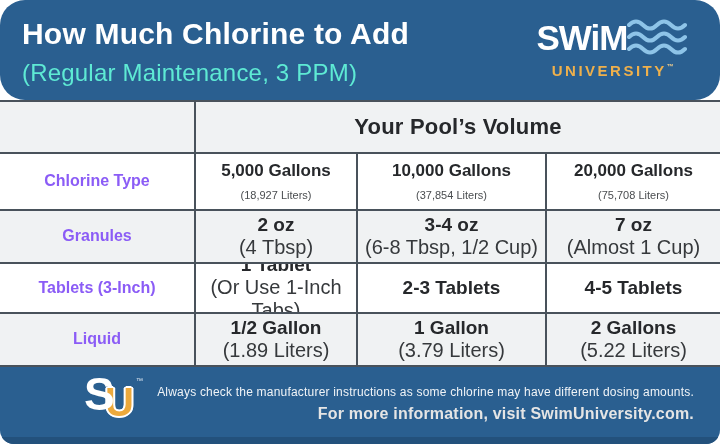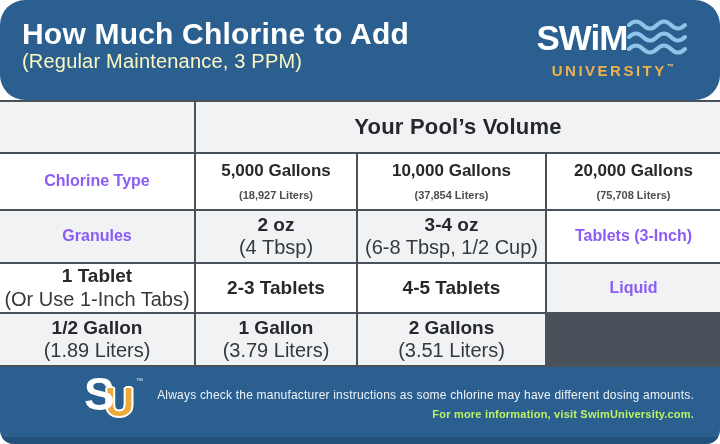--- a/index.html
+++ b/index.html
@@ -5,21 +5,21 @@
   html,body{margin:0;padding:0;background:#ffffff;}
   .card{
     position:relative;width:720px;height:444px;border-radius:14px;overflow:hidden;
     background:#ffffff;font-family:"Liberation Sans",sans-serif;
     -webkit-font-smoothing:antialiased;
   }
   
   .top{position:absolute;top:0;left:0;width:720px;height:100px;background:#2a5f90;border-radius:25px;}
   .h-text{position:absolute;left:22px;top:17px;color:#ffffff;}
   .h-title{font-size:30px;font-weight:800;letter-spacing:.2px;line-height:1.1;color:#fff;}
-  .h-sub{font-size:20px;font-weight:400;color:#fef9c3;margin-top:0;letter-spacing:.2px;}
+  .h-sub{font-size:24px;font-weight:400;color:#5eead4;margin-top:9px;letter-spacing:.2px;}
   .logo{position:absolute;right:22px;top:12px;width:168px;height:76px;text-align:center;}
   .logo-row{display:flex;align-items:center;justify-content:center;gap:0;}
   .logo-word{font-size:35px;font-weight:800;color:#ffffff;letter-spacing:-1px;line-height:1;}
   .logo-waves{margin-top:6px;}
   .logo-sub{font-size:15px;font-weight:800;color:#eeb04c;letter-spacing:2.5px;margin-top:1px;line-height:1;}
   .logo-tm{font-size:7px;color:#f3cf8e;vertical-align:top;}
   
   .grid{
     position:absolute;top:100px;left:0;width:720px;height:267px;
     display:grid;box-sizing:border-box;
@@ -30,34 +30,34 @@
   }
   .cell{
     background:#ffffff;display:flex;flex-direction:column;justify-content:center;
     align-items:center;text-align:center;line-height:1.15;overflow:hidden;
   }
   .cell.alt{background:#f0f2f3;}
   .vol-span{grid-column:2 / 5;}
   .vol-title{font-size:22px;font-weight:800;color:#26282b;letter-spacing:.2px;}
   .rowlabel{font-size:16px;font-weight:700;color:#8b5cf6;}
   .colmain{font-size:17px;font-weight:800;color:#26282b;}
-  .colsub{font-size:11px;font-weight:700;color:#4a4d50;margin-top:8px;}
+  .colsub{font-size:11px;font-weight:400;color:#4a4d50;margin-top:8px;}
   .cmain{font-size:19px;font-weight:800;color:#26282b;}
   .csub{font-size:20px;font-weight:400;color:#36393c;margin-top:1px;}
   
   .footer{
     position:absolute;top:367px;left:0;width:720px;height:77px;background:#2a5f90;
     box-shadow:inset 0 -7px 0 #23517c;
   }
   .f-text{
     position:absolute;right:26px;top:50%;transform:translateY(-56%);
     text-align:right;color:#ffffff;
   }
   .f-note{font-size:12px;font-weight:400;color:rgba(255,255,255,.93);letter-spacing:.2px;}
-  .f-cta{font-size:11px;font-weight:800;color:#bef264;margin-top:6px;letter-spacing:.2px;}
+  .f-cta{font-size:16px;font-weight:800;color:#e5e5e5;margin-top:6px;letter-spacing:.2px;}
   .su{position:absolute;left:84px;top:6px;width:60px;height:60px;}
   .su-s{position:absolute;left:0;top:-2px;font-size:46px;font-weight:800;color:#ffffff;z-index:2;line-height:1;}
   .su-u{
     position:absolute;left:21px;top:9px;font-size:40px;font-weight:800;color:#eca93c;z-index:1;line-height:1;
     text-shadow:-2px 0 #fff,2px 0 #fff,0 -2px #fff,0 2px #fff,-1.4px -1.4px #fff,1.4px -1.4px #fff,-1.4px 1.4px #fff,1.4px 1.4px #fff;
   }
   .su-tm{position:absolute;left:52px;top:4px;font-size:7px;color:#dfe9f2;z-index:3;}
 </style>
 </head>
 <body>
@@ -111,20 +111,24 @@
       <div class="rowlabel">Granules</div>
     </div>
     <div class="cell alt">
       <div class="cmain">2 oz</div>
       <div class="csub">(4 Tbsp)</div>
     </div>
     <div class="cell alt">
       <div class="cmain">3-4 oz</div>
       <div class="csub">(6-8 Tbsp, 1/2 Cup)</div>
     </div>
+    <div class="cell alt">
+      <div class="cmain">7 oz</div>
+      <div class="csub">(Almost 1 Cup)</div>
+    </div>
 
     <div class="cell">
       <div class="rowlabel">Tablets (3-Inch)</div>
     </div>
     <div class="cell">
       <div class="cmain">1 Tablet</div>
       <div class="csub">(Or Use 1-Inch Tabs)</div>
     </div>
     <div class="cell">
       <div class="cmain">2-3 Tablets</div>
@@ -139,21 +143,21 @@
     <div class="cell alt">
       <div class="cmain">1/2 Gallon</div>
       <div class="csub">(1.89 Liters)</div>
     </div>
     <div class="cell alt">
       <div class="cmain">1 Gallon</div>
       <div class="csub">(3.79 Liters)</div>
     </div>
     <div class="cell alt">
       <div class="cmain">2 Gallons</div>
-      <div class="csub">(3.51 Liters)</div>
+      <div class="csub">(5.22 Liters)</div>
     </div>
   </div>
 
   <div class="footer">
     <div class="su">
       <span class="su-u">U</span>
       <span class="su-s">S</span>
       <span class="su-tm">™</span>
     </div>
     <div class="f-text">

